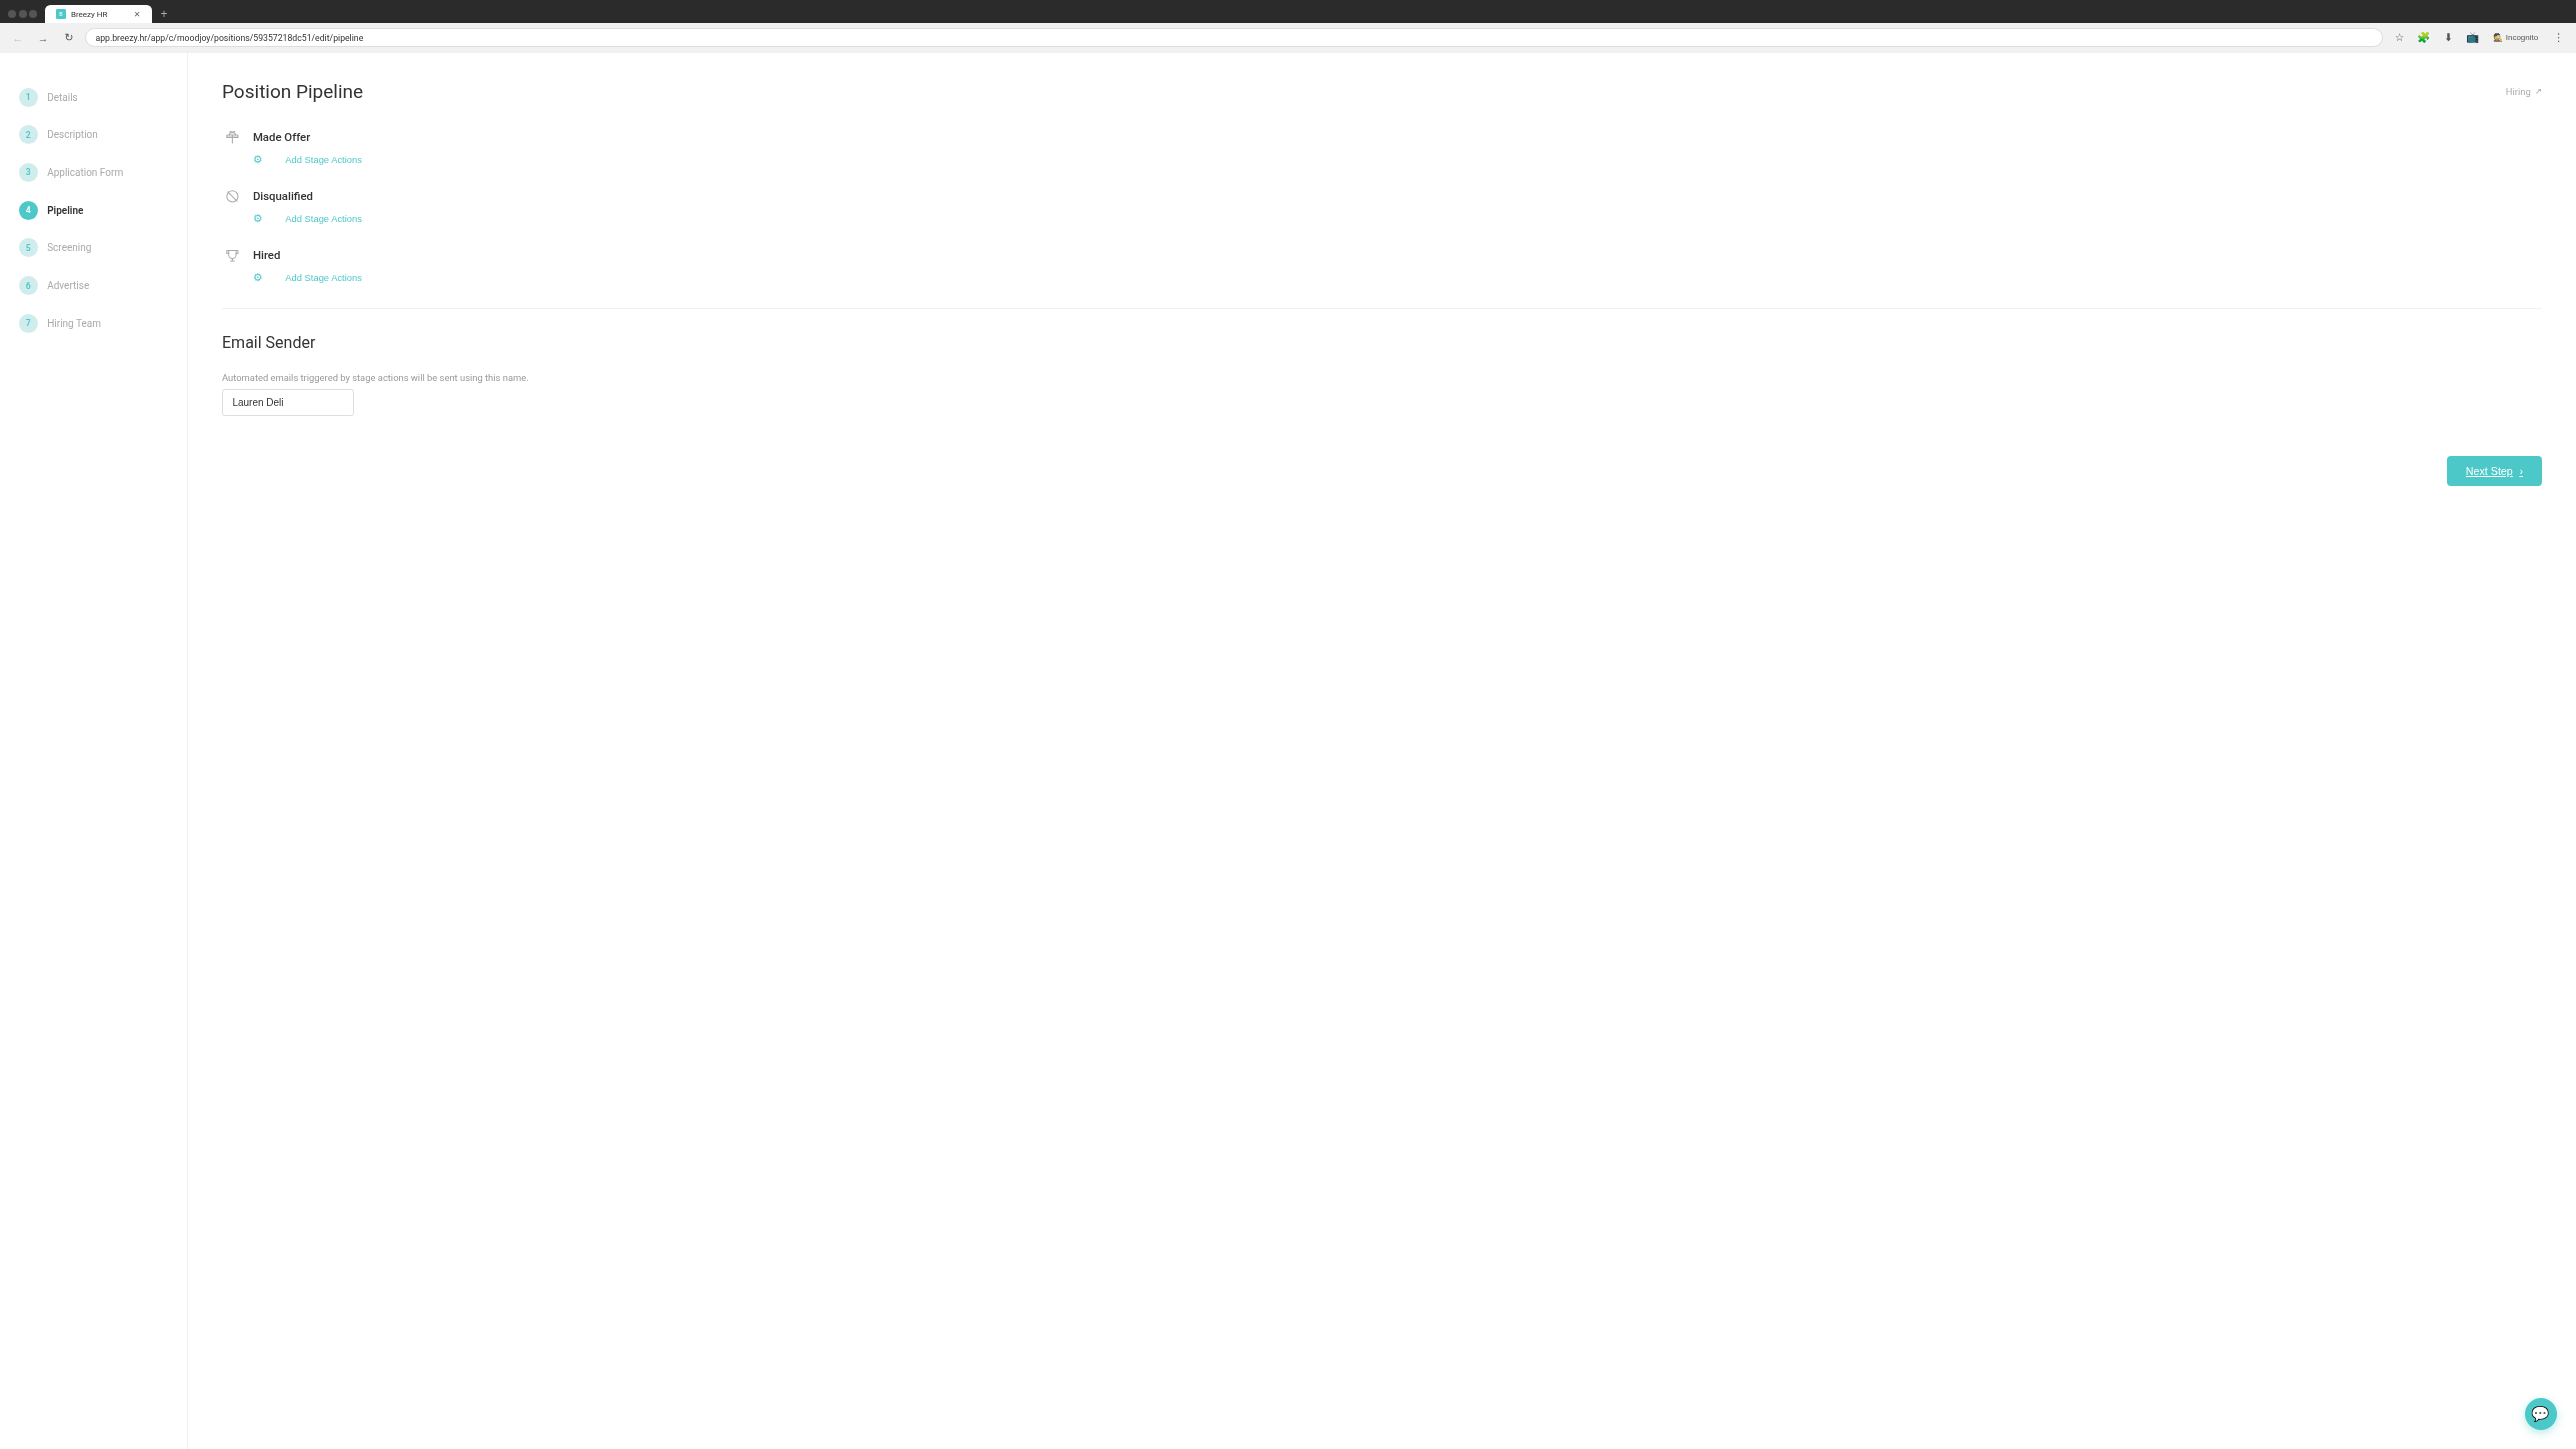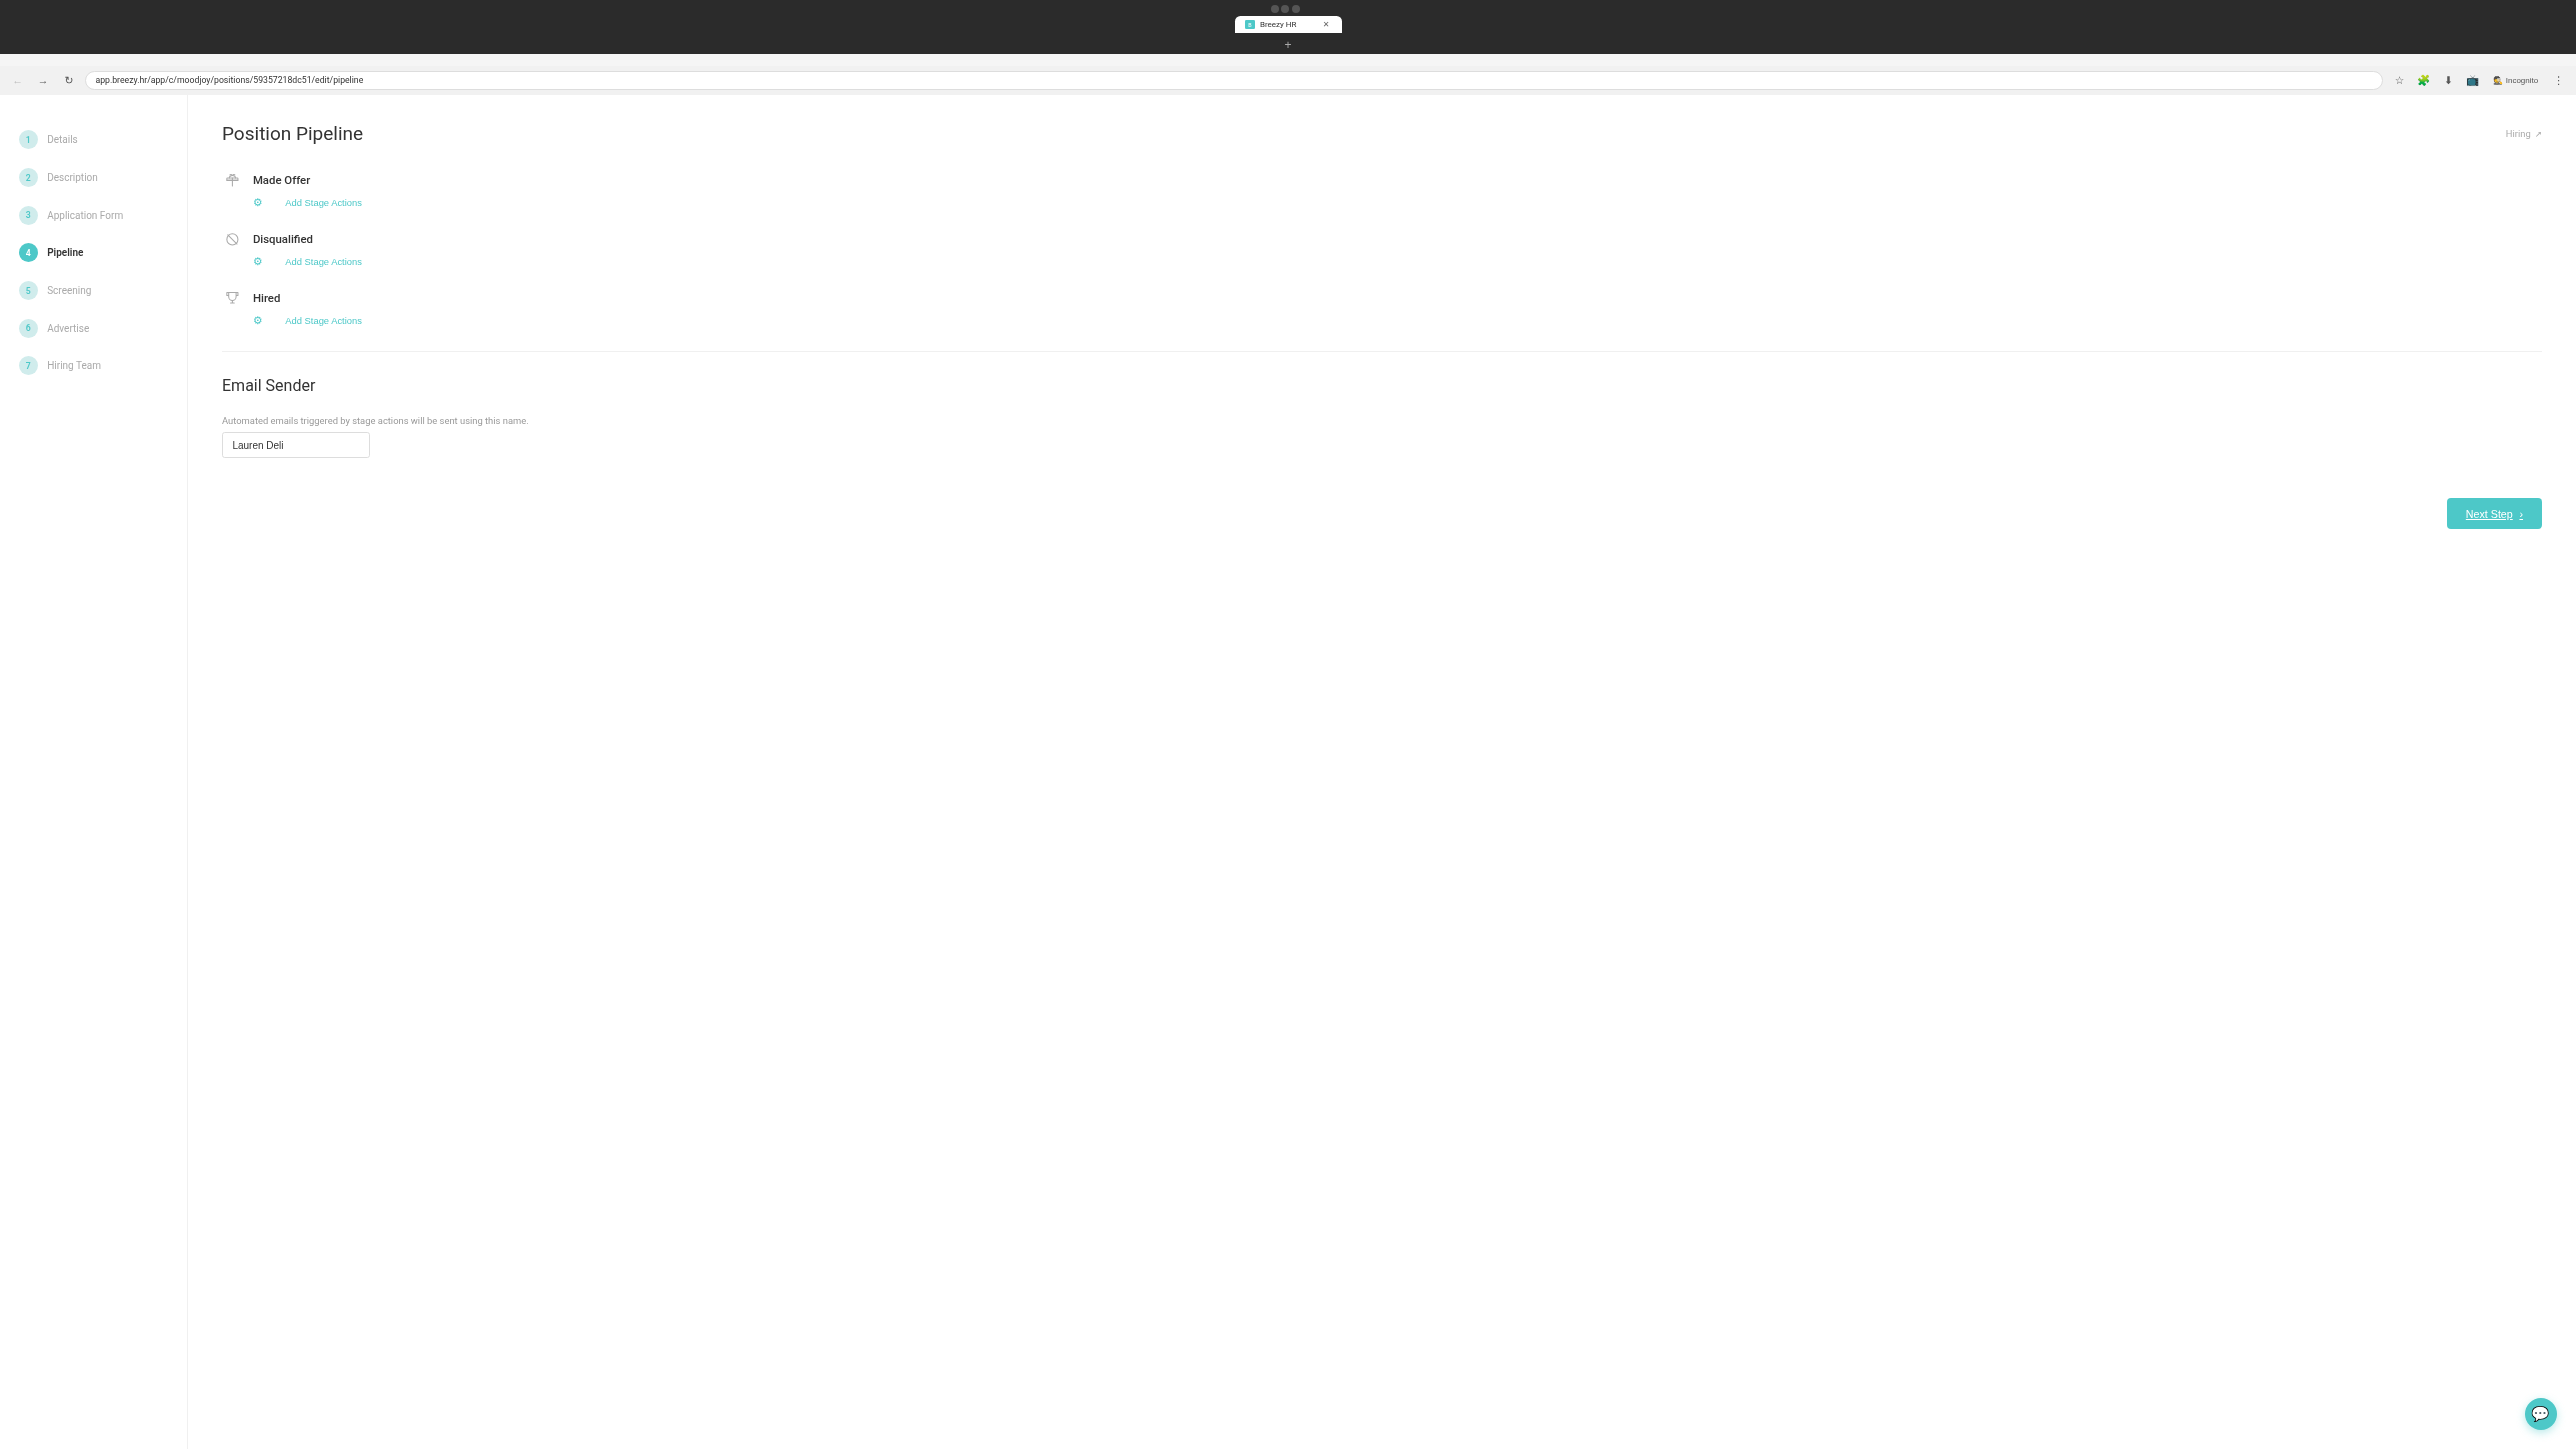--- a/index.html
+++ b/index.html
@@ -18,22 +18,21 @@
     
     .browser-chrome {
       background: #2b2b2b;
       padding: 5.4px 8px 0;
     }
 
     .browser-tabs {
       display: flex;
       align-items: center;
       gap: 2.7px;
-      margin-bottom: 12px;
-      flex-direction: column;
+      margin-bottom: 0;
     }
 
     .tab-circle-nav {
       display: flex;
       align-items: center;
       gap: 2.7px;
       margin-right: 5.4px;
     }
 
     .tab-circle {
@@ -330,21 +329,21 @@
       color: #999;
       margin-bottom: 6px;
     }
 
     .email-sender-input {
       border: 0.7px solid #ddd;
       border-radius: 2.7px;
       padding: 6.7px 9.4px;
       font-size: 10px;
       color: #333;
-      width: 148px;
+      width: 132px;
       outline: none;
     }
 
     
     .next-step-container {
       display: flex;
       justify-content: flex-end;
       margin-top: 40px;
     }
 

